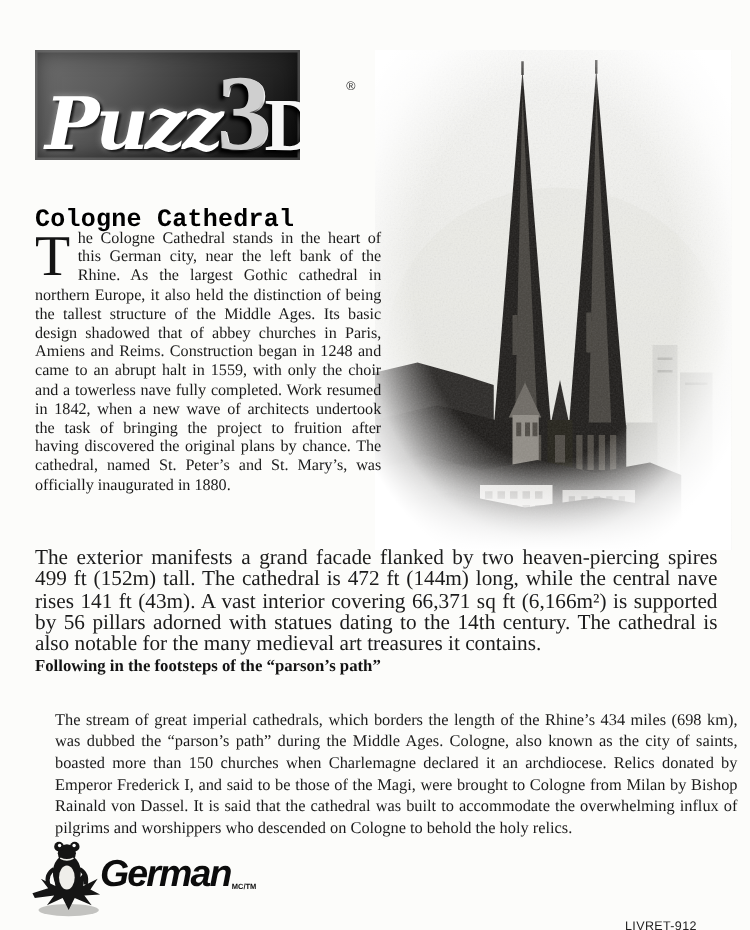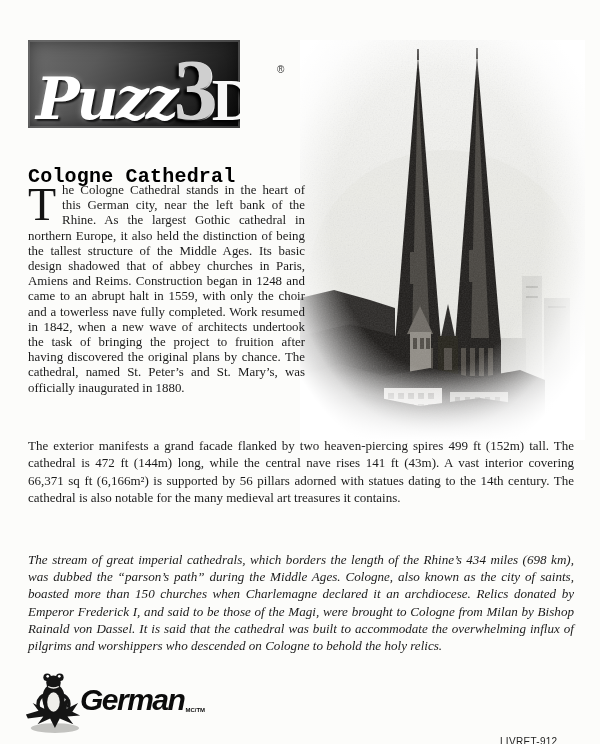--- a/index.html
+++ b/index.html
@@ -57,29 +57,29 @@
     font-size:12.9px;line-height:15.2px;text-align:justify;
   }
   .dropcap{
     float:left;
     font-size:46px;line-height:40px;
     padding:2px 6px 0 0;
     color:#141414;
   }
   .facts{
     position:absolute;left:28px;top:437px;width:546px;margin:0;
-    font-size:13px;line-height:17.3px;text-align:justify;
+    font-size:17px;line-height:17.3px;text-align:justify;
   }
   .subhead{
     position:absolute;left:28px;top:525px;margin:0;
     font-size:13.4px;font-weight:bold;color:#141414;
   }
   .section-body{
-    position:absolute;left:28px;top:551px;width:546px;margin:0;
-    font-size:13.1px;line-height:17.2px;text-align:justify;font-style:italic;
+    position:absolute;left:28px;top:551px;width:546px;margin:16px;
+    font-size:13.1px;line-height:17.2px;text-align:justify;
   }
   
   .frog{position:absolute;left:24px;top:668px;}
   .wrebbit{
     position:absolute;left:80px;top:683px;
     font-family:"Liberation Sans",sans-serif;
     font-weight:bold;font-style:italic;
     font-size:30px;letter-spacing:-1.5px;color:#0c0c0c;
   }
   .wrebbit-mark{
@@ -225,20 +225,21 @@
   </div>
 
   <h1 class="title">Cologne Cathedral</h1>
 
   <div class="intro">
     <span class="dropcap">T</span><span>he Cologne Cathedral stands in the heart of this German city, near the left bank of the Rhine. As the largest Gothic cathedral in northern Europe, it also held the distinction of being the tallest structure of the Middle Ages.  Its basic design shadowed that of abbey churches in Paris, Amiens and Reims.  Construction began in 1248 and came to an abrupt halt in 1559, with only the choir and a towerless nave fully completed.  Work resumed in 1842, when a new wave of architects undertook the task of bringing the project to fruition after having discovered the original plans by chance.  The cathedral, named St. Peter’s and St. Mary’s, was officially inaugurated in 1880.</span>
   </div>
 
   <p class="facts">The exterior manifests a grand facade flanked by two heaven-piercing spires 499 ft (152m) tall.  The cathedral is 472 ft (144m) long, while the central nave rises 141 ft (43m).  A vast interior covering 66,371 sq ft (6,166m²) is supported by 56 pillars adorned with statues dating to the 14th century.  The cathedral is also notable for the many medieval art treasures it contains.</p>
 
+  <h2 class="subhead">Following in the footsteps of the “parson’s path”</h2>
 
   <p class="section-body">The stream of great imperial cathedrals, which borders the length of the Rhine’s 434 miles (698 km), was dubbed the “parson’s path” during the Middle Ages.  Cologne, also known as the city of saints, boasted more than 150 churches when Charlemagne declared it an archdiocese.  Relics donated by Emperor Frederick I, and said to be those of the Magi, were brought to Cologne from Milan by Bishop Rainald von Dassel.  It is said that the cathedral was built to accommodate the overwhelming influx of pilgrims and worshippers who descended on Cologne to behold the holy relics.</p>
 
   <div class="frog">
     <svg width="58" height="66" viewBox="0 0 60 68">
       <ellipse cx="32" cy="62" rx="25" ry="5" fill="#c3c3c0"></ellipse>
       <polygon points="2,48 15,44 9,36 21,42 19,30 29,40 32,26 36,40 46,30 44,42 56,36 50,45 58,49 45,50 51,58 37,52 32,62 27,52 14,58 20,50 4,52" fill="#151515"></polygon>
       <path d="M20,28 Q13,32 15,41" stroke="#151515" stroke-width="3.5" fill="none"></path>
       <path d="M41,28 Q48,32 46,41" stroke="#151515" stroke-width="3.5" fill="none"></path>
       <ellipse cx="30.5" cy="31" rx="11.5" ry="15" fill="#151515"></ellipse>

